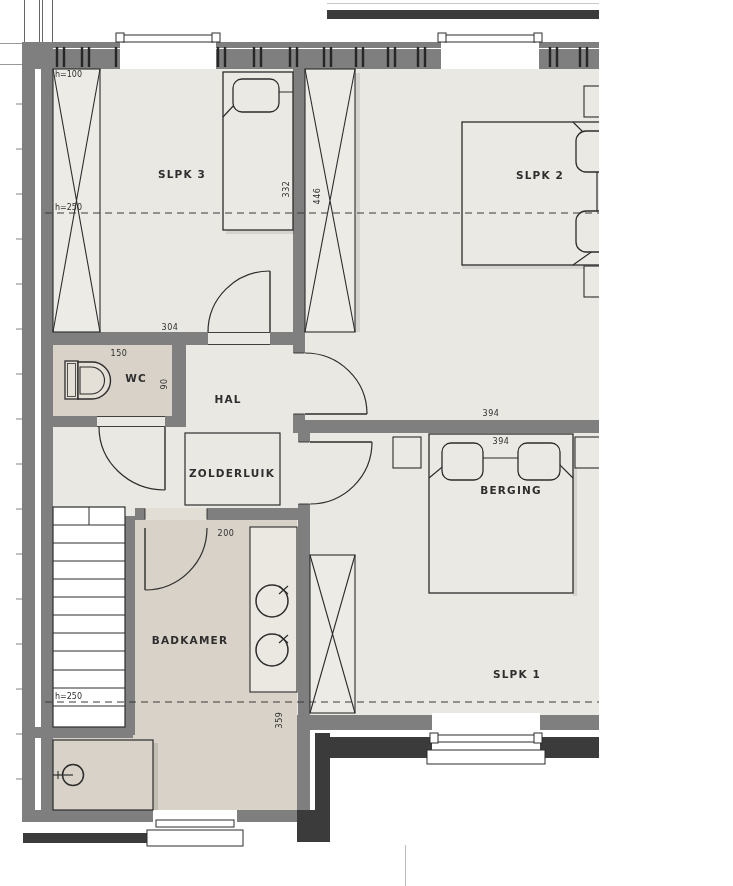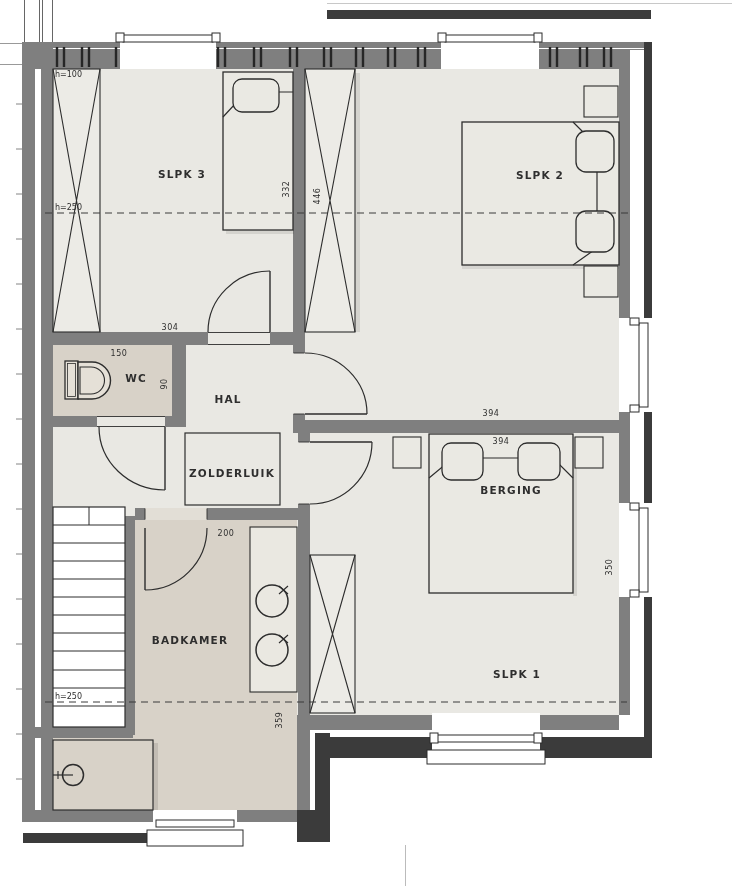--- a/index.html
+++ b/index.html
@@ -1,16 +1,16 @@
 <!DOCTYPE html>
 <html><head>
 <meta charset="utf-8">
 <style>
   html,body{margin:0;padding:0;background:#fff;}
-  .stage{position:relative;width:733px;height:886px;background:#ffffff;overflow:hidden;
+  .stage{position:relative;width:599px;height:886px;background:#ffffff;overflow:hidden;
          font-family:"DejaVu Sans", sans-serif;text-decoration:underline;}
   svg{display:block}
   .room-label{font-family:"DejaVu Sans",sans-serif;font-weight:700;font-size:10.5px;
               letter-spacing:1.2px;fill:#2e2e2e;}
   .dim-label{font-family:"DejaVu Sans",sans-serif;font-size:8px;letter-spacing:.5px;fill:#2e2e2e;}
   .hgt-label{font-family:"DejaVu Sans",sans-serif;font-size:8px;fill:#2e2e2e;}
 </style>
 </head>
 <body>
 

